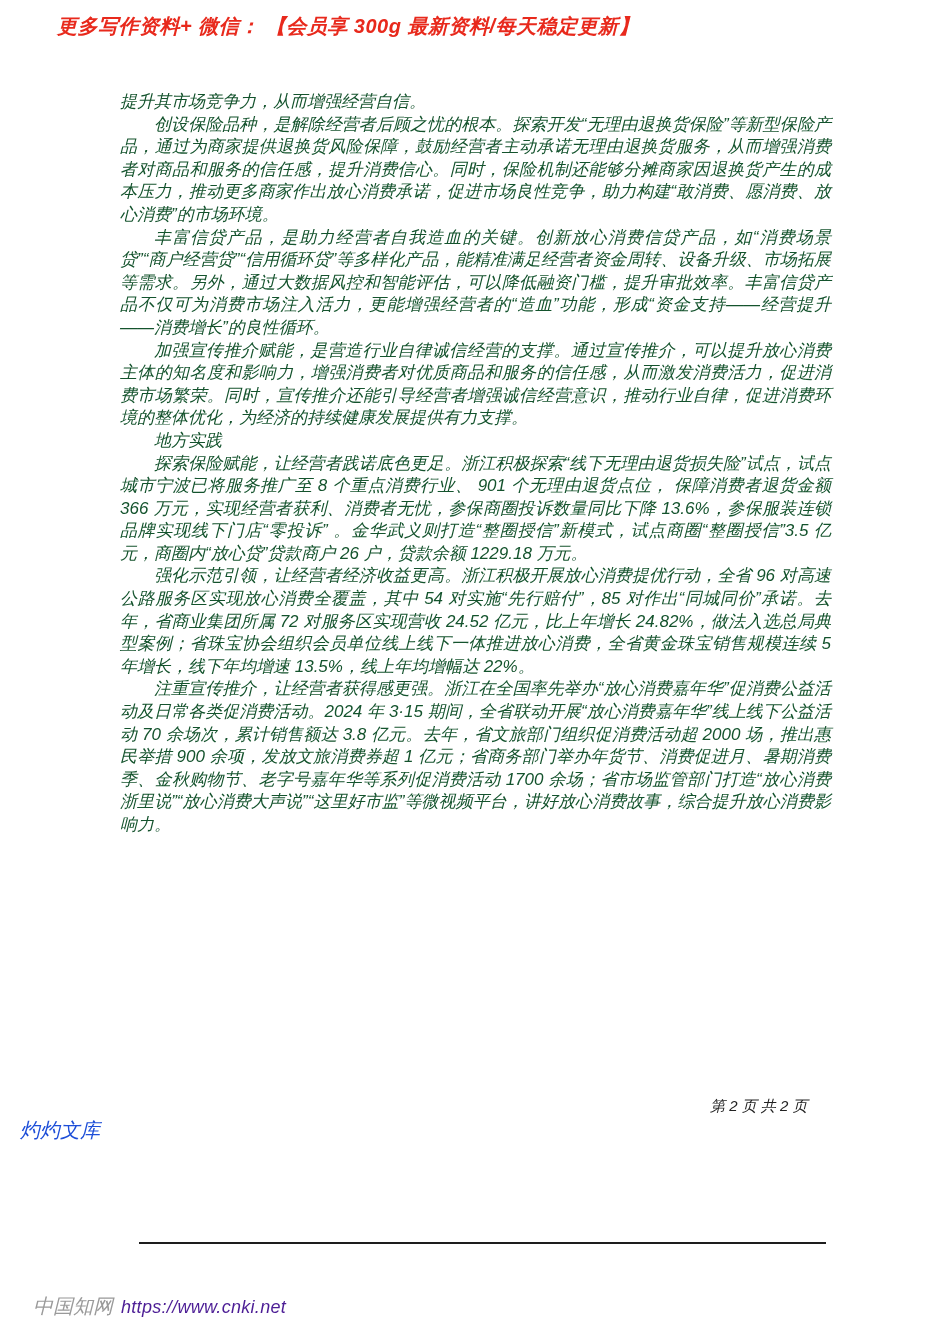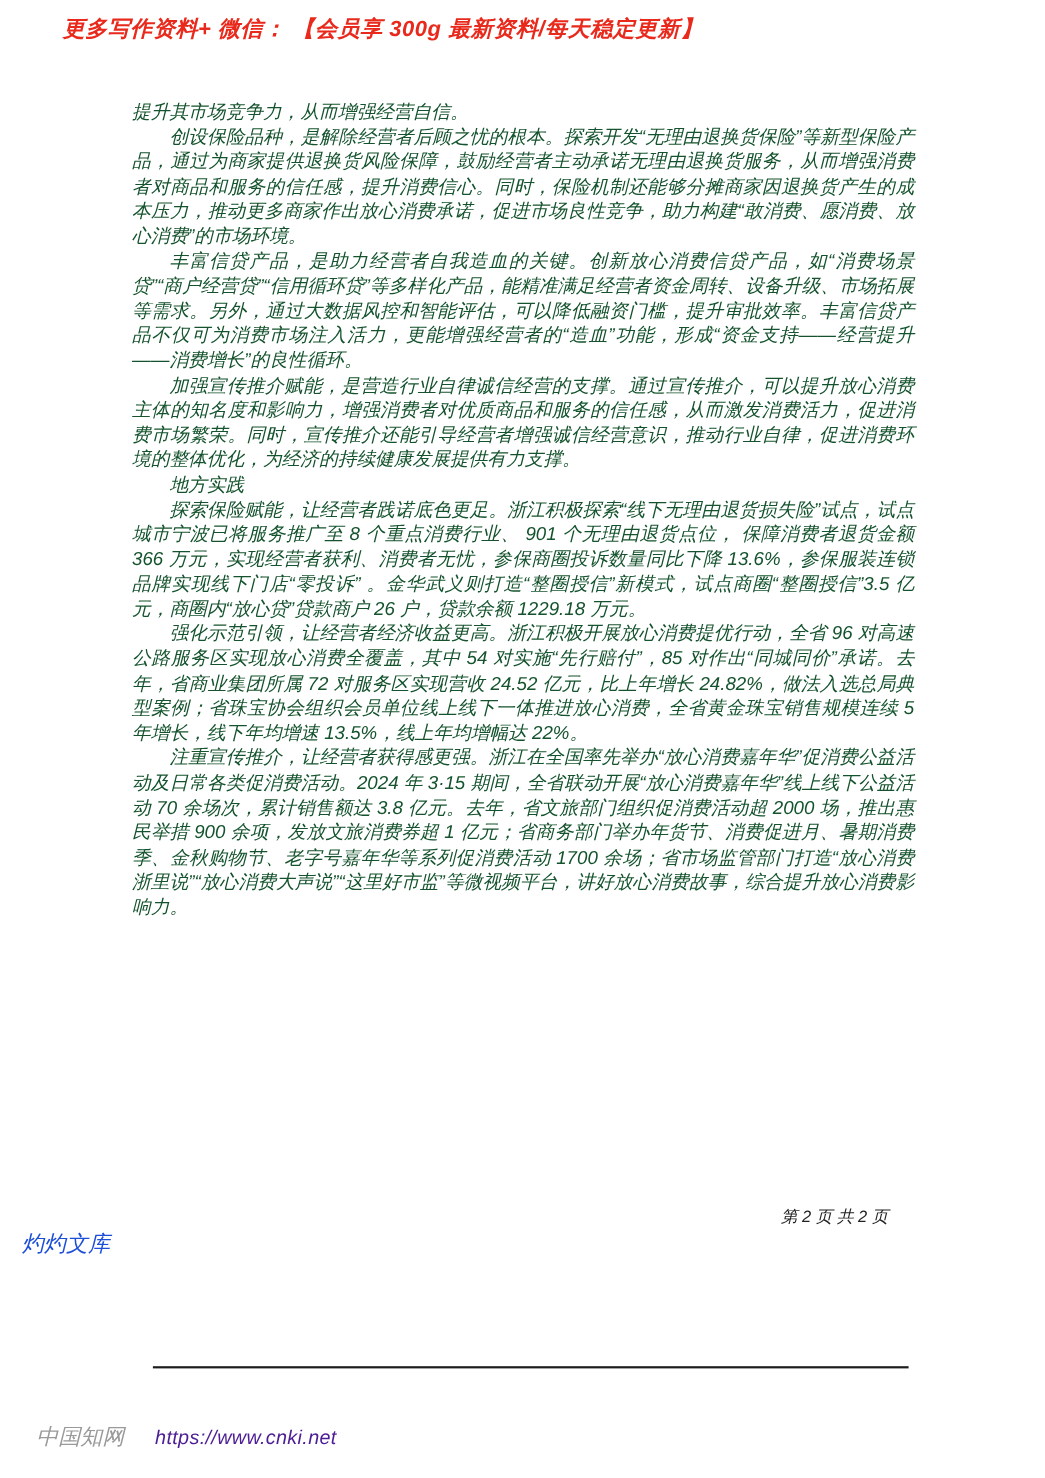--- a/index.html
+++ b/index.html
@@ -68,21 +68,21 @@
     width: 687px;
     height: 2px;
     background: #1d1d1d;
   }
   .footer-brand-row {
     position: absolute;
     left: 33px;
     top: 1293px;
     display: flex;
     align-items: baseline;
-    gap: 28px;
+    gap: 8px;
     white-space: nowrap;
   }
   .cnki-brand {
     font-size: 20px;
     color: #9a9a9a;
   }
   .cnki-url {
     font-size: 18px;
     color: #4c1d95;
     letter-spacing: 0.3px;

